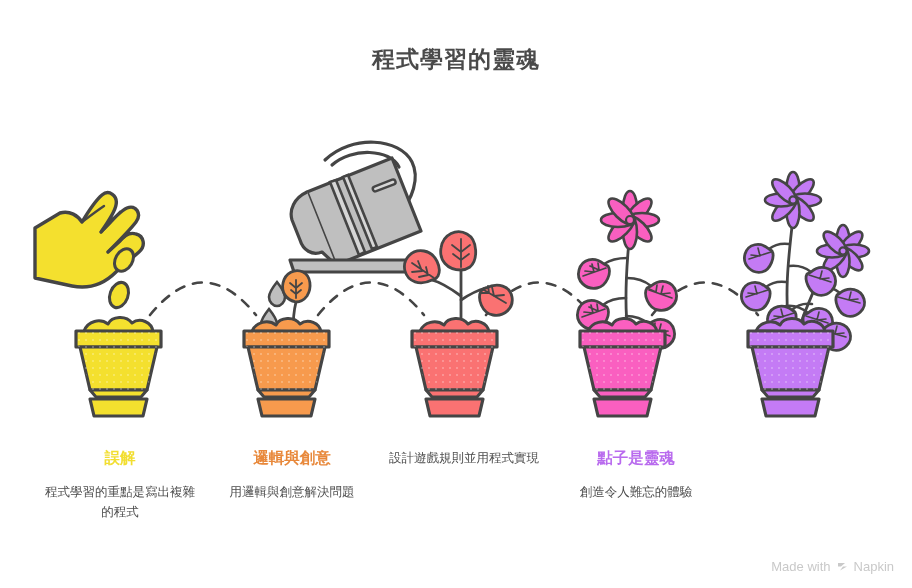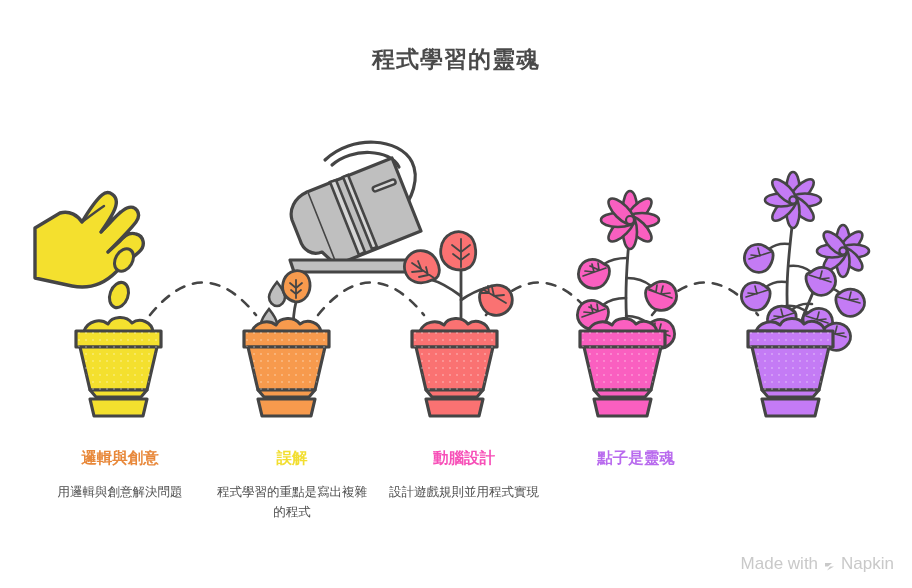--- a/index.html
+++ b/index.html
@@ -67,21 +67,21 @@
     padding: 0 3px;
   }
   .watermark {
     position: absolute;
     right: 18px;
     bottom: 14px;
     display: flex;
     align-items: center;
     gap: 5px;
     color: #c9c9c9;
-    font-size: 17px;
+    font-size: 13px;
   }
   .wm-logo {
     display: inline-block;
     width: 13px;
     height: 13px;
   }
 </style>
 </head>
 <body>
 
@@ -350,37 +350,37 @@
           <path d="M748 231 L833 231 L833 247 L748 247 Z" fill="url(#dots1)" stroke="none"></path>
           <path d="M752 247 L829 247 L819 290 L762 290 Z" fill="url(#dots1)" stroke="none"></path>
         </g>
       </g>
     </svg>
   </div>
 
   <div class="labels">
 
     <div class="label-col">
+      <div class="stage-title" style="color:#F2DE30">誤解</div>
+      <div class="stage-desc">程式學習的重點是寫出複雜的程式</div>
+    </div>
+
+    <div class="label-col">
       <div class="stage-title" style="color:#E8883A">邏輯與創意</div>
       <div class="stage-desc">用邏輯與創意解決問題</div>
     </div>
 
+
     <div class="label-col">
-      <div class="stage-title" style="color:#F2DE30">誤解</div>
-      <div class="stage-desc">程式學習的重點是寫出複雜的程式</div>
-    </div>
-
-
-    <div class="label-col">
-      <div class="stage-title" style="color:#F750B8">動腦設計</div>
       <div class="stage-desc">設計遊戲規則並用程式實現</div>
     </div>
 
     <div class="label-col">
       <div class="stage-title" style="color:#B96BEE">點子是靈魂</div>
+      <div class="stage-desc">創造令人難忘的體驗</div>
     </div>
 
   </div>
 
   <div class="watermark">
     <span>Made with</span>
     <span class="wm-logo">
       <svg width="13" height="13" viewBox="0 0 13 13">
         <path d="M2 3 L9 3 L5 6.5 L11 6.5 L4 10.5 L7 6.5 L2 6.5 Z" fill="#c9c9c9"></path>
       </svg>

